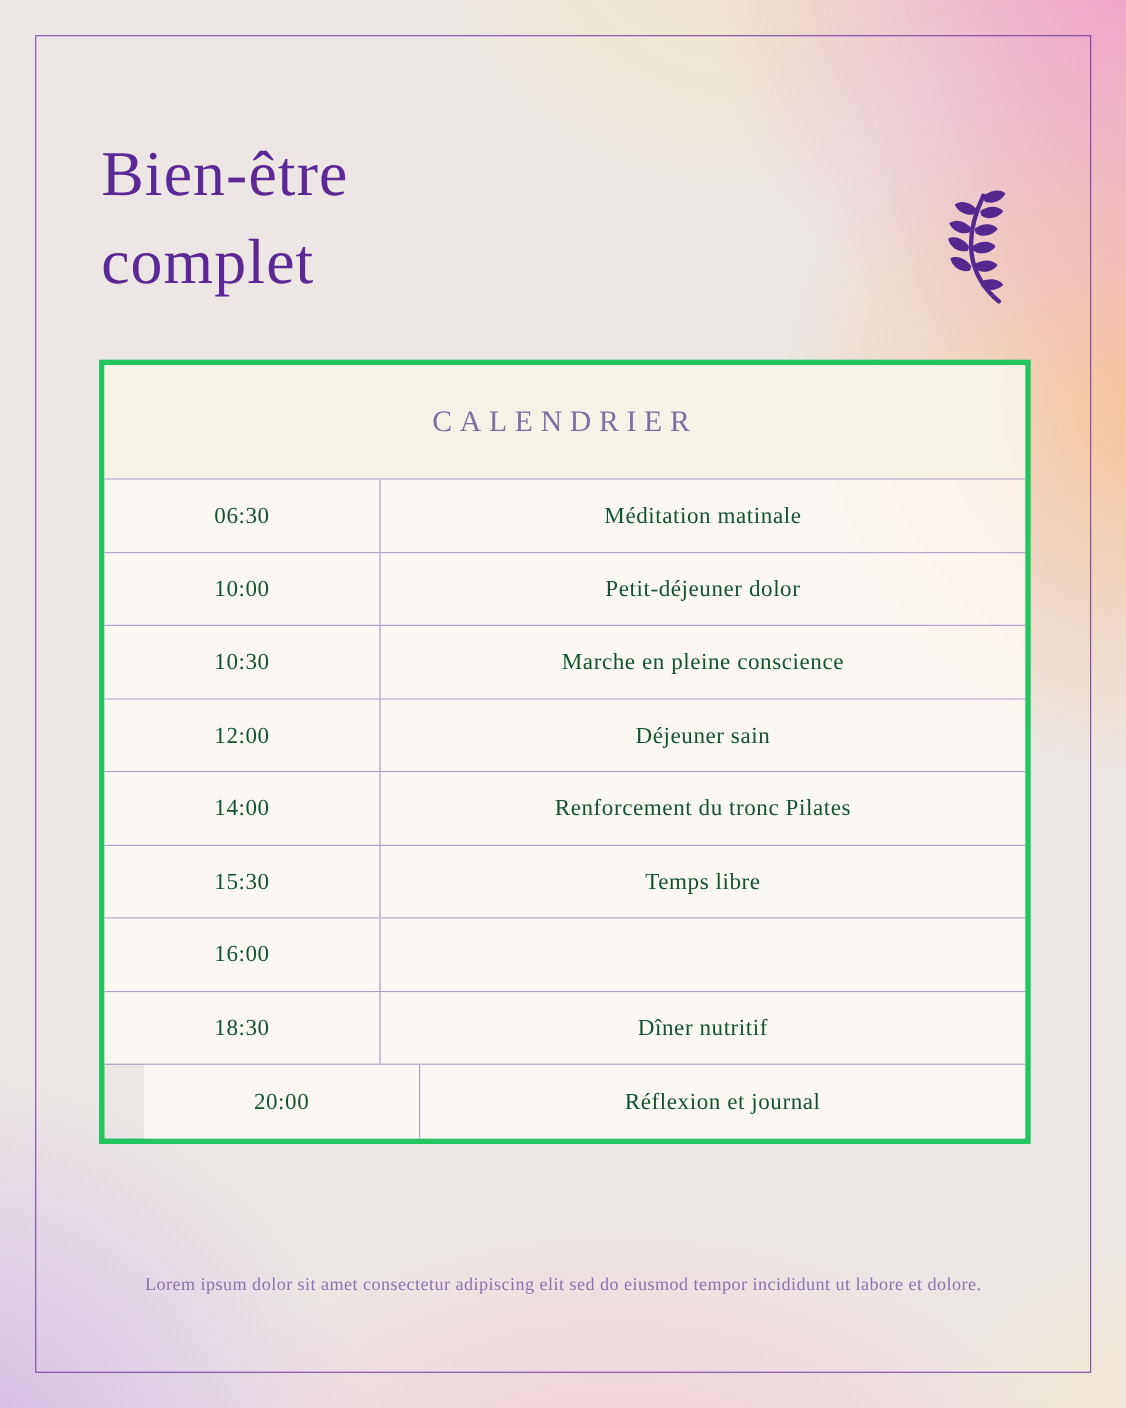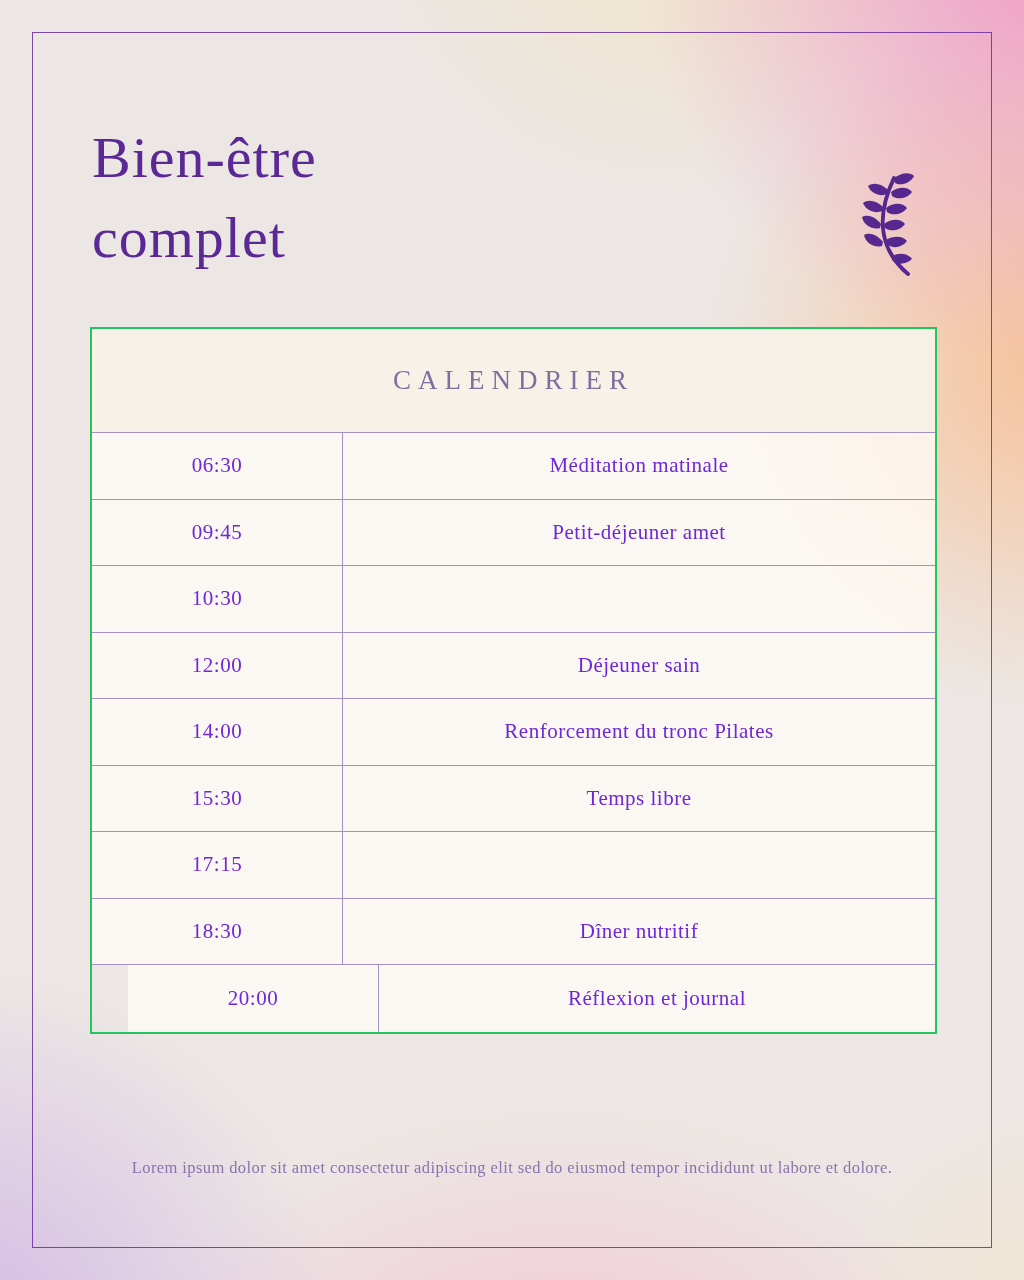--- a/index.html
+++ b/index.html
@@ -41,21 +41,21 @@
   .branch {
     position: absolute;
     left: 858px; top: 170px;
     width: 68px; height: 108px;
   }
 
   .schedule {
     position: absolute;
     left: 90px; top: 327px;
     width: 847px;
-    border: 2px solid #22c55e;
+    border: 5px solid #22c55e;
     text-align: right;
   }
 
   .schedule-header {
     height: 104px;
     display: flex;
     align-items: center;
     justify-content: center;
     background: rgba(247,242,231,0.96);
     border-bottom: 1px solid #a292c4;
@@ -72,21 +72,21 @@
     border-bottom: 1px solid #a292c4;
   }
   .row:last-child { border-bottom: none; margin-left: 36px; }
 
   .cell {
     display: flex;
     align-items: center;
     justify-content: center;
     font-size: 21px;
     letter-spacing: 0.5px;
-    color: #6d28d9;
+    color: #14532d;
   }
   .cell.time { border-right: 1px solid #a292c4; }
 
   .footer {
     position: absolute;
     left: 0; top: 1158px;
     width: 100%;
     text-align: center;
     font-size: 16.5px;
     letter-spacing: 0.4px;
@@ -119,40 +119,41 @@
 </svg>
 
 <div class="schedule">
   <div class="schedule-header">CALENDRIER</div>
 
   <div class="row">
     <div class="cell time">06:30</div>
     <div class="cell activity">Méditation matinale</div>
   </div>
   <div class="row">
-    <div class="cell time">09:45</div>
-    <div class="cell activity">Petit-déjeuner amet</div>
+    <div class="cell time">10:00</div>
+    <div class="cell activity">Petit-déjeuner dolor</div>
   </div>
   <div class="row">
     <div class="cell time">10:30</div>
+    <div class="cell activity">Marche en pleine conscience</div>
   </div>
   <div class="row">
     <div class="cell time">12:00</div>
     <div class="cell activity">Déjeuner sain</div>
   </div>
   <div class="row">
     <div class="cell time">14:00</div>
     <div class="cell activity">Renforcement du tronc Pilates</div>
   </div>
   <div class="row">
     <div class="cell time">15:30</div>
     <div class="cell activity">Temps libre</div>
   </div>
   <div class="row">
-    <div class="cell time">17:15</div>
+    <div class="cell time">16:00</div>
   </div>
   <div class="row">
     <div class="cell time">18:30</div>
     <div class="cell activity">Dîner nutritif</div>
   </div>
   <div class="row">
     <div class="cell time">20:00</div>
     <div class="cell activity">Réflexion et journal</div>
   </div>
 </div>

